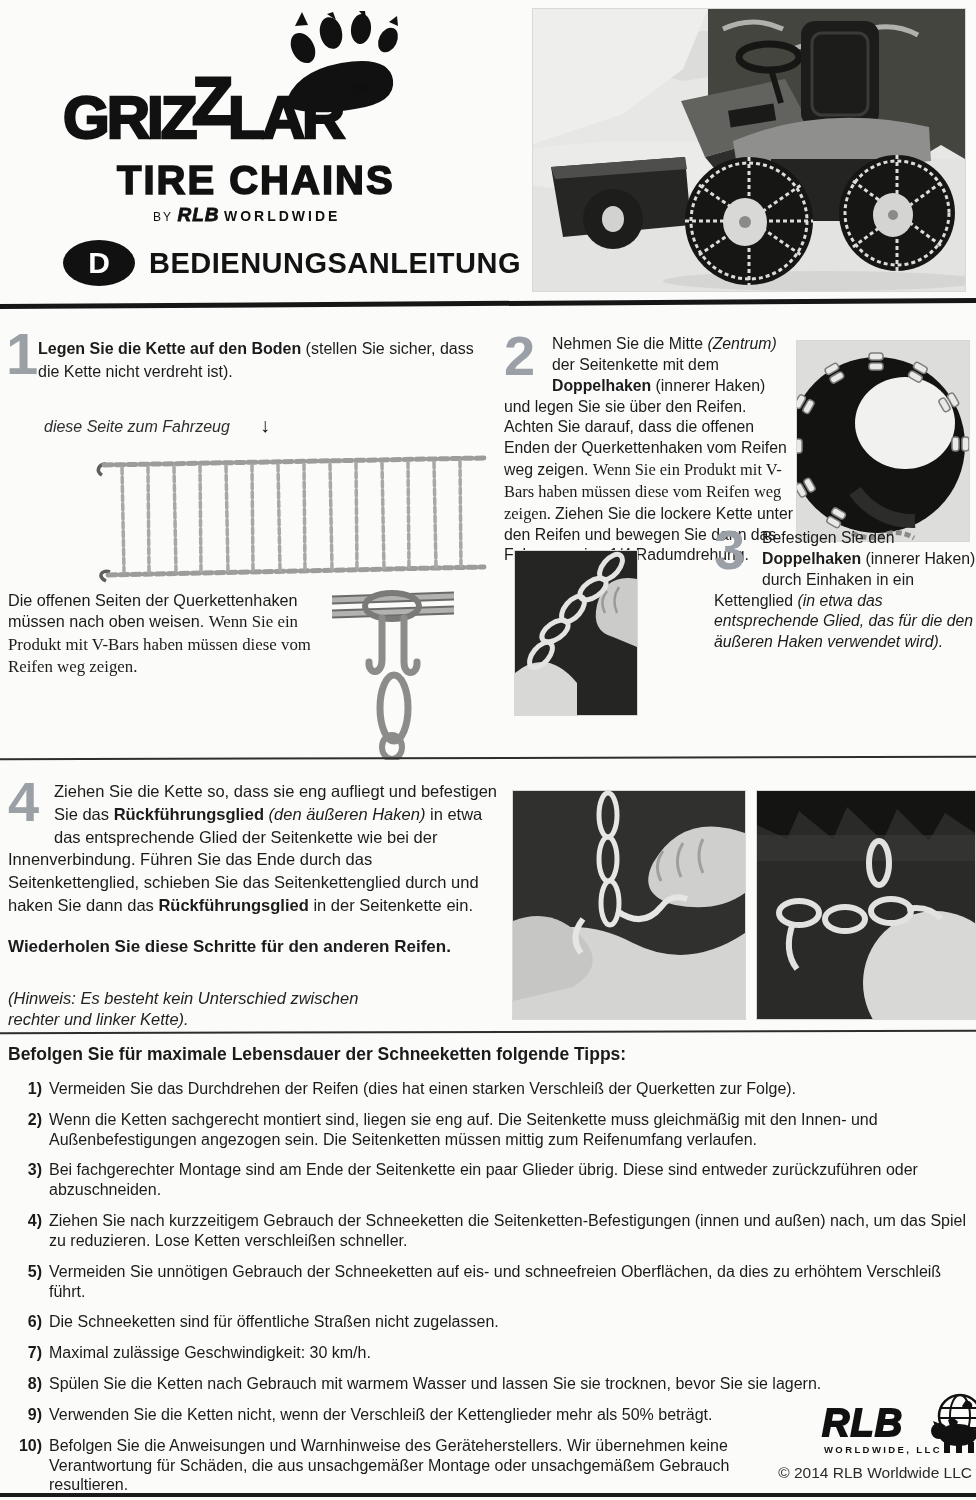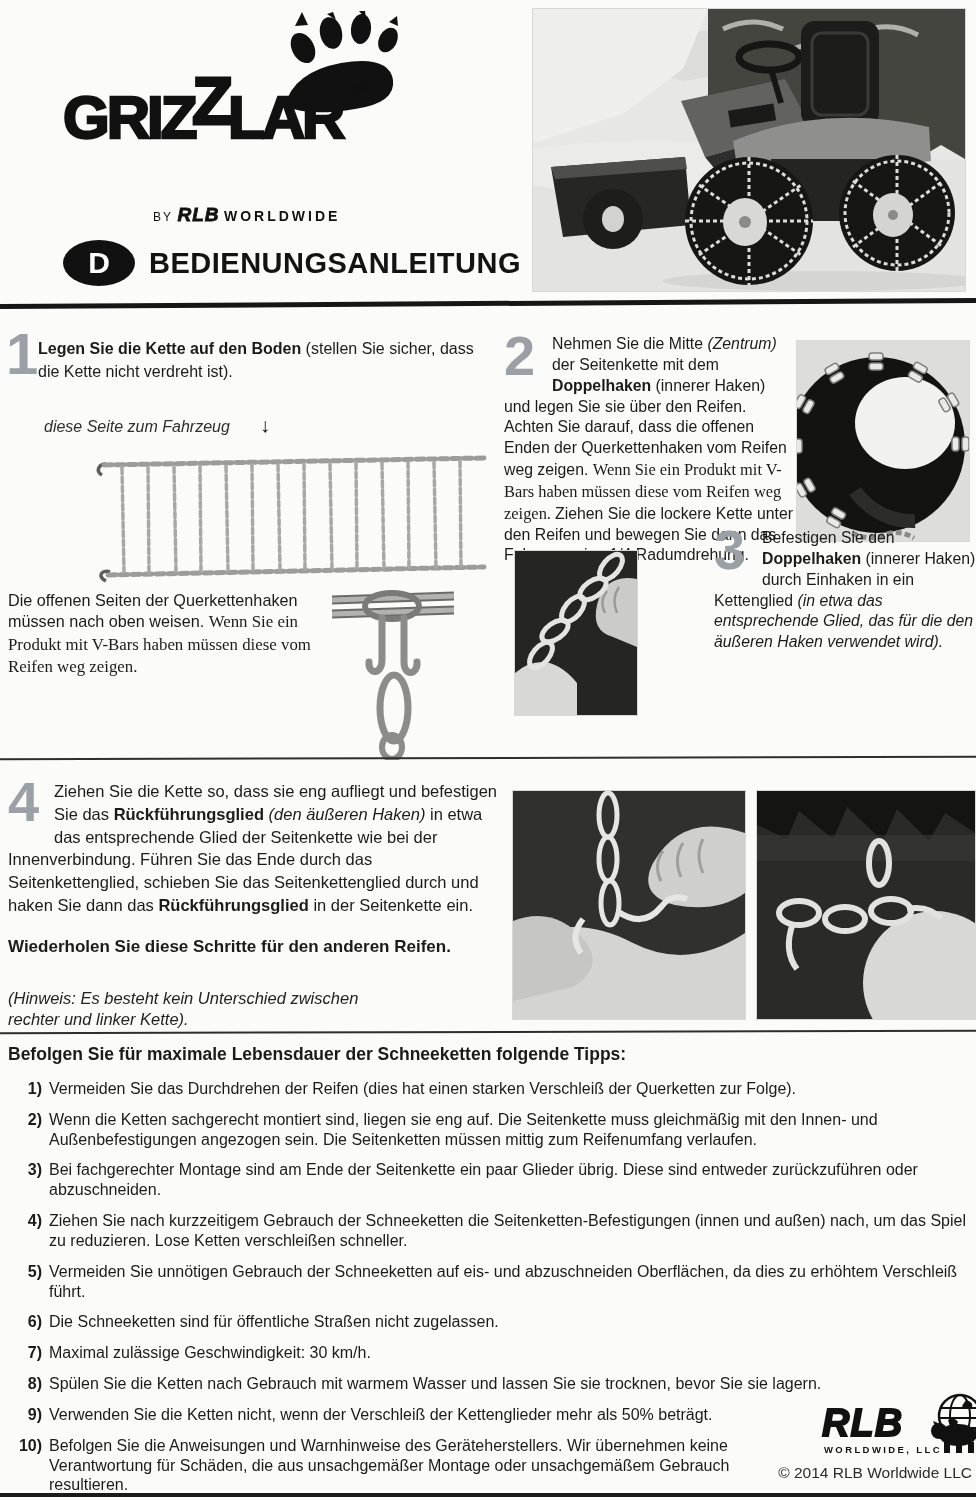--- a/index.html
+++ b/index.html
@@ -89,20 +89,21 @@
       <ellipse cx="36" cy="38" rx="11" ry="16" fill="#111" transform="rotate(-28 36 38)"></ellipse>
       <ellipse cx="64" cy="23" rx="11" ry="16" fill="#111" transform="rotate(-12 64 23)"></ellipse>
       <ellipse cx="94" cy="19" rx="10" ry="15" fill="#111" transform="rotate(6 94 19)"></ellipse>
       <ellipse cx="121" cy="30" rx="9" ry="13" fill="#111" transform="rotate(26 121 30)"></ellipse>
       <path d="M28,16 l7,-14 l6,13 Z" fill="#111"></path>
       <path d="M60,2 l6,-2 l3,8 Z" fill="#111" transform="translate(0,2)"></path>
       <path d="M92,0 l6,0 l1,8 Z" fill="#111" transform="translate(0,1)"></path>
       <path d="M122,12 l8,-6 l1,10 Z" fill="#111"></path>
     </svg>
     <div class="brand"><span>GRIZ</span><span class="zup">Z</span><span>LAR</span><span class="tm">TM</span></div>
+    <div class="subtitle">TIRE CHAINS</div>
     <div class="byline">
       <span class="by">BY</span>
       <span class="rlb">RLB</span>
       <span class="wld">WORLDWIDE</span>
     </div>
     <div class="badge-row">
       <div class="d-badge">
           <span>D</span>
         </div>
       <div class="doc-title">BEDIENUNGSANLEITUNG</div>
@@ -325,21 +326,21 @@
     <div class="tip">
         <span class="tip-num">3)</span>
         <span class="tip-text">Bei fachgerechter Montage sind am Ende der Seitenkette ein paar Glieder übrig. Diese sind entweder zurückzuführen oder abzuschneiden.</span>
       </div>
     <div class="tip">
         <span class="tip-num">4)</span>
         <span class="tip-text">Ziehen Sie nach kurzzeitigem Gebrauch der Schneeketten die Seitenketten-Befestigungen (innen und außen) nach, um das Spiel zu reduzieren. Lose Ketten verschleißen schneller.</span>
       </div>
     <div class="tip">
         <span class="tip-num">5)</span>
-        <span class="tip-text">Vermeiden Sie unnötigen Gebrauch der Schneeketten auf eis- und abzuschneiden Oberflächen, da dies zu erhöhtem Verschleiß führt.</span>
+        <span class="tip-text">Vermeiden Sie unnötigen Gebrauch der Schneeketten auf eis- und schneefreien Oberflächen, da dies zu erhöhtem Verschleiß führt.</span>
       </div>
     <div class="tip">
         <span class="tip-num">6)</span>
         <span class="tip-text">Die Schneeketten sind für öffentliche Straßen nicht zugelassen.</span>
       </div>
     <div class="tip">
         <span class="tip-num">7)</span>
         <span class="tip-text">Maximal zulässige Geschwindigkeit: 30 km/h.</span>
       </div>
     <div class="tip">

